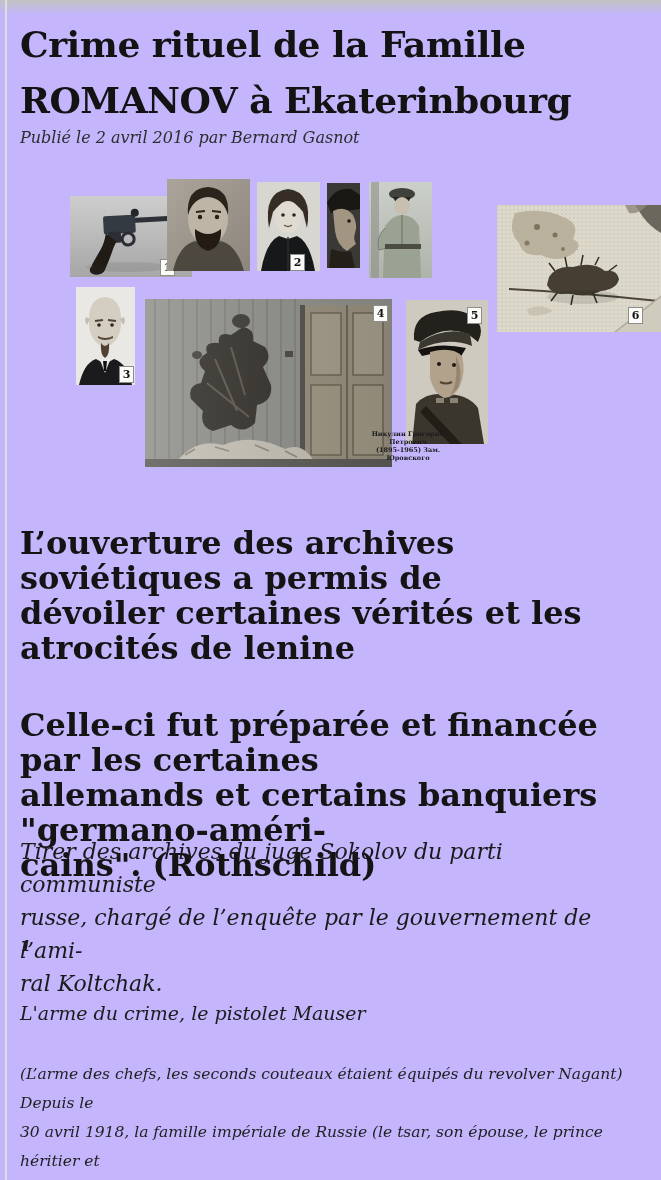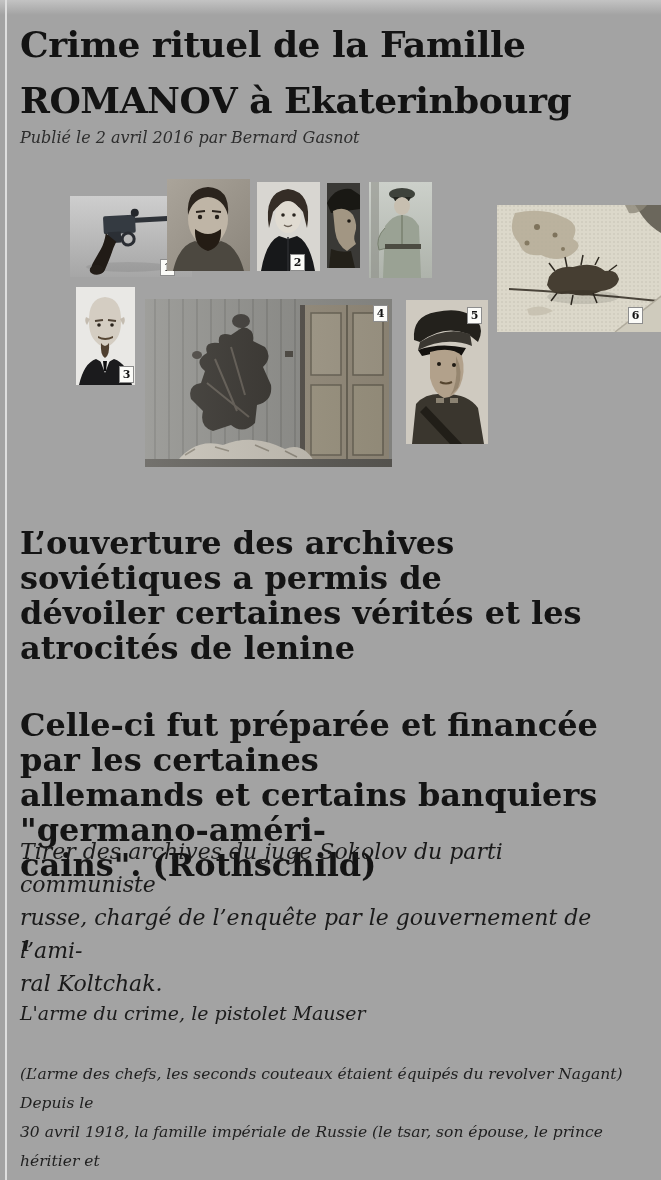--- a/index.html
+++ b/index.html
@@ -1,16 +1,16 @@
 <!DOCTYPE html>
 <html><head>
 <meta charset="utf-8">
 <style>
   html,body{margin:0;padding:0;background:#ffffff;}
-  .page{position:relative;width:661px;height:1180px;background:#a3a3a3;overflow:hidden;
+  .page{position:relative;width:661px;height:1180px;background:#c4b5fd;overflow:hidden;
         font-family:"DejaVu Serif",serif;color:#161616;}
   .top-shade{position:absolute;top:0;left:0;right:0;height:15px;
         background:linear-gradient(#c3c3c3,rgba(255,255,255,0));pointer-events:none;}
   .left-line{position:absolute;top:0;bottom:0;left:5px;width:2px;background:#dedede;}
   .edge-frag{position:absolute;left:649px;top:255px;width:9px;height:4px;
         background:#d8a878;opacity:.75;border-radius:2px;}
 
   .title{position:absolute;left:20px;top:16px;width:625px;margin:0;
         font-weight:700;font-size:36px;line-height:56px;letter-spacing:-.5px;color:#131313;
         white-space:pre-line;}
@@ -210,20 +210,22 @@
         <path d="M24,52 Q46,46 56,56 Q60,72 54,86 Q48,98 38,98 Q28,94 24,78 Z" fill="#b2a18b"></path>
         <path d="M50,56 Q58,72 52,88 L44,96 Q52,84 50,64 Z" fill="#8f8069" opacity="0.8"></path>
         <circle cx="33" cy="64" r="2" fill="#1f1a14"></circle>
           <circle cx="48" cy="65" r="2" fill="#1f1a14"></circle>
         <path d="M34,82 Q40,85 46,82" stroke="#55452f" stroke-width="2" fill="none"></path>
         <rect x="30" y="98" width="8" height="5" fill="#8a8272"></rect>
         <rect x="44" y="98" width="8" height="5" fill="#8a8272"></rect>
       </svg>
       <div class="badge" style="left:61px;top:7px;">5</div>
     </figure>
+    <div class="fig5cap">Никулин Григорий Петрович
+(1895-1965) Зам. Юровского</div>
 
     <figure class="fig fig6">
       <svg width="181" height="127" viewBox="0 0 181 127">
         <defs>
           <pattern id="tex6" width="4" height="4" patternUnits="userSpaceOnUse">
             <rect width="4" height="4" fill="#dcd8ca"></rect>
             <rect width="2" height="2" fill="#d2cec0"></rect>
           </pattern>
         </defs>
         <rect width="181" height="127" fill="url(#tex6)"></rect>

